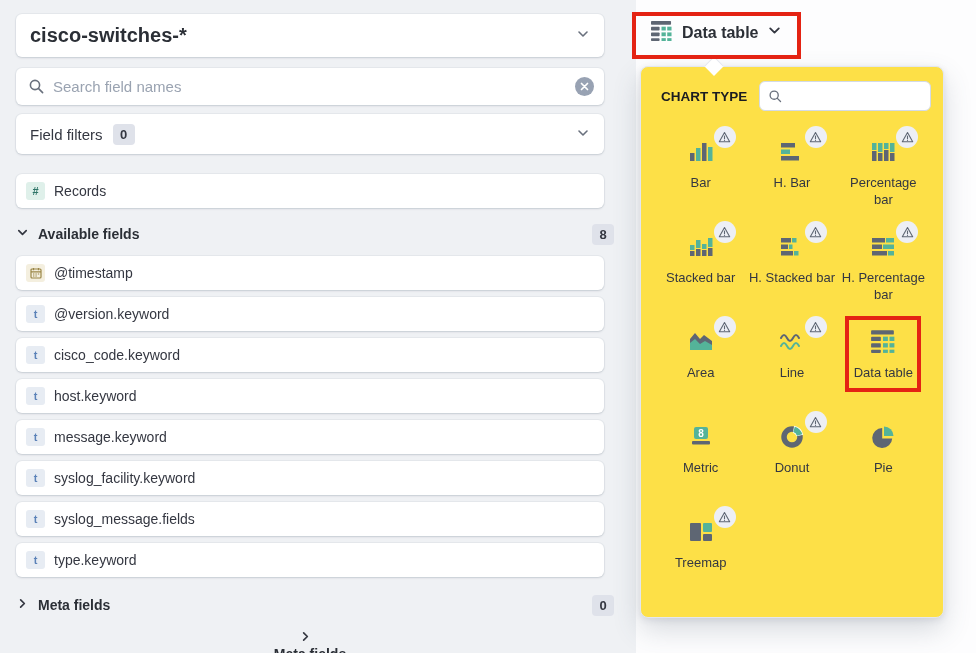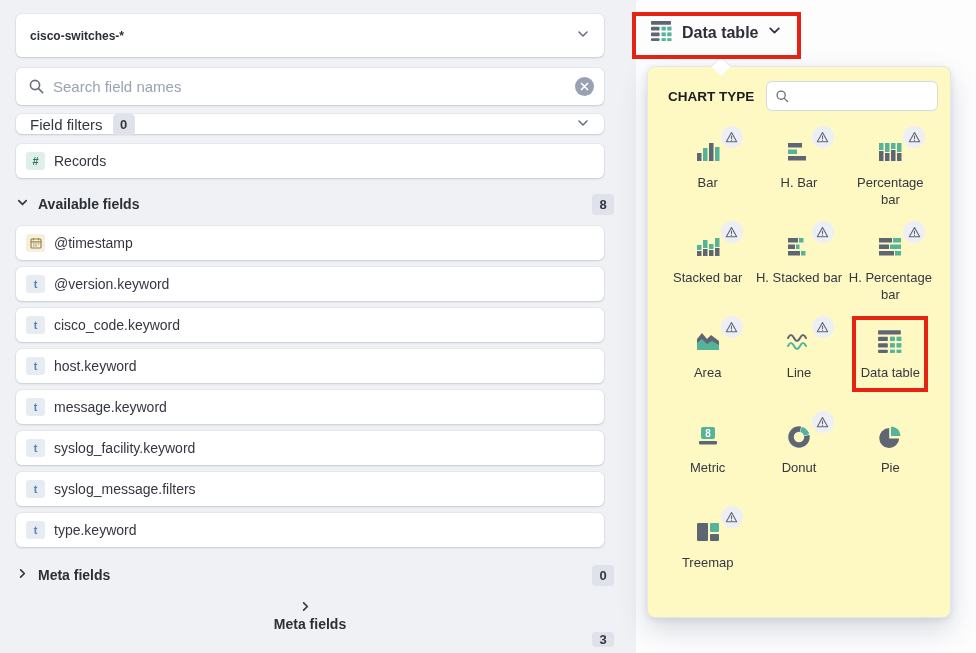--- a/index.html
+++ b/index.html
@@ -16,35 +16,35 @@
   .left-panel {
     width:636px; height:653px; background:#EFF1F4;
     padding:14px 32px 0 16px; flex:0 0 auto;
   }
   .card {
     background:#fff; border-radius:6px;
     box-shadow:0 1px 2px rgba(109,120,135,.25), 0 0 0 1px rgba(109,120,135,.06);
     display:flex; align-items:center;
   }
   .index-selector { height:43px; padding:0 14px; margin-bottom:11px; cursor:pointer; }
-  .index-selector .idx-label { font-weight:700; font-size:12px; color:#2b2f36; }
+  .index-selector .idx-label { font-weight:700; font-size:20px; color:#2b2f36; }
   .index-selector .chev { margin-left:auto; }
 
   .search-box { height:37px; padding:0 10px 0 12px; margin-bottom:9px; }
   .search-box input {
     border:none; outline:none; flex:1; font-size:15px; height:100%;
     font-family:"Liberation Sans", sans-serif; color:#701a75; background:transparent;
   }
   .search-box input::placeholder { color:#9AA3B1; }
   .clear-btn {
     width:19px; height:19px; border-radius:50%; background:#98A2B3; border:none;
     display:flex; align-items:center; justify-content:center; cursor:pointer; flex:0 0 auto;
   }
 
-  .field-filters { height:20px; padding:0 14px; margin-bottom:10px; cursor:pointer; font-size:15px;text-align:right; }
+  .field-filters { height:40px; padding:0 14px; margin-bottom:20px; cursor:pointer; font-size:15px;text-align:right; }
   .field-filters .chev { margin-left:auto; }
 
   .badge {
     background:#DFE2EA; color:#343741; font-weight:700; font-size:13px;
     border-radius:4px; min-width:22px; height:21px; padding:0 5px;
     display:inline-flex; align-items:center; justify-content:center;
   }
   .badge.inline { margin-left:10px; }
 
   .field-row { height:34px; padding:0 10px; margin-bottom:7px; font-size:14px; cursor:grab; }
@@ -72,22 +72,22 @@
     position:absolute; left:-4px; top:12px; width:169px; height:47px;
     border:4px solid #E42313; z-index:5; pointer-events:none;
   }
   .chart-switch {
     position:absolute; left:14px; top:20px; display:flex; align-items:center; gap:9px;
     background:transparent; border:none; cursor:pointer; z-index:6;
     font-family:"Liberation Sans", sans-serif; font-size:16px; font-weight:700; color:#2b2f36;
   }
 
   .popover {
-    position:absolute; left:11px; top:66px; width:304px; height:552px;
-    background:#fef9c3; border:1px solid #E4E7EE; border-radius:8px;
+    position:absolute; left:4px; top:66px; width:304px; height:552px;
+    background:#fde047; border:1px solid #E4E7EE; border-radius:8px;
     box-shadow:0 12px 28px rgba(65,78,101,.2), 0 2px 6px rgba(65,78,101,.12);
     z-index:4;
   }
   .popover .caret {
     position:absolute; top:-8px; left:66px; width:14px; height:14px; background:#fff;
     transform:rotate(45deg); border-left:1px solid #E4E7EE; border-top:1px solid #E4E7EE;
   }
   .popover-head { display:flex; align-items:center; padding:14px 12px 6px 20px; gap:12px; }
   .ct-title { font-size:13.5px; font-weight:700; color:#1a1c21; white-space:nowrap; }
   .ct-search {
@@ -200,21 +200,21 @@
     <div class="card field-row">
       <span class="ficon str">t</span>
       <span>message.keyword</span>
     </div>
     <div class="card field-row">
       <span class="ficon str">t</span>
       <span>syslog_facility.keyword</span>
     </div>
     <div class="card field-row">
       <span class="ficon str">t</span>
-      <span>syslog_message.filters</span>
+      <span>syslog_message.fields</span>
     </div>
     <div class="card field-row">
       <span class="ficon str">t</span>
       <span>type.keyword</span>
     </div>
 
     <div class="section-header collapsed">
       <span class="chev">
         <svg width="13" height="13" viewBox="0 0 14 14">
             <path d="M5 3l4 4-4 4" fill="none" stroke="#343741" stroke-width="1.8" stroke-linecap="round" stroke-linejoin="round"></path>

